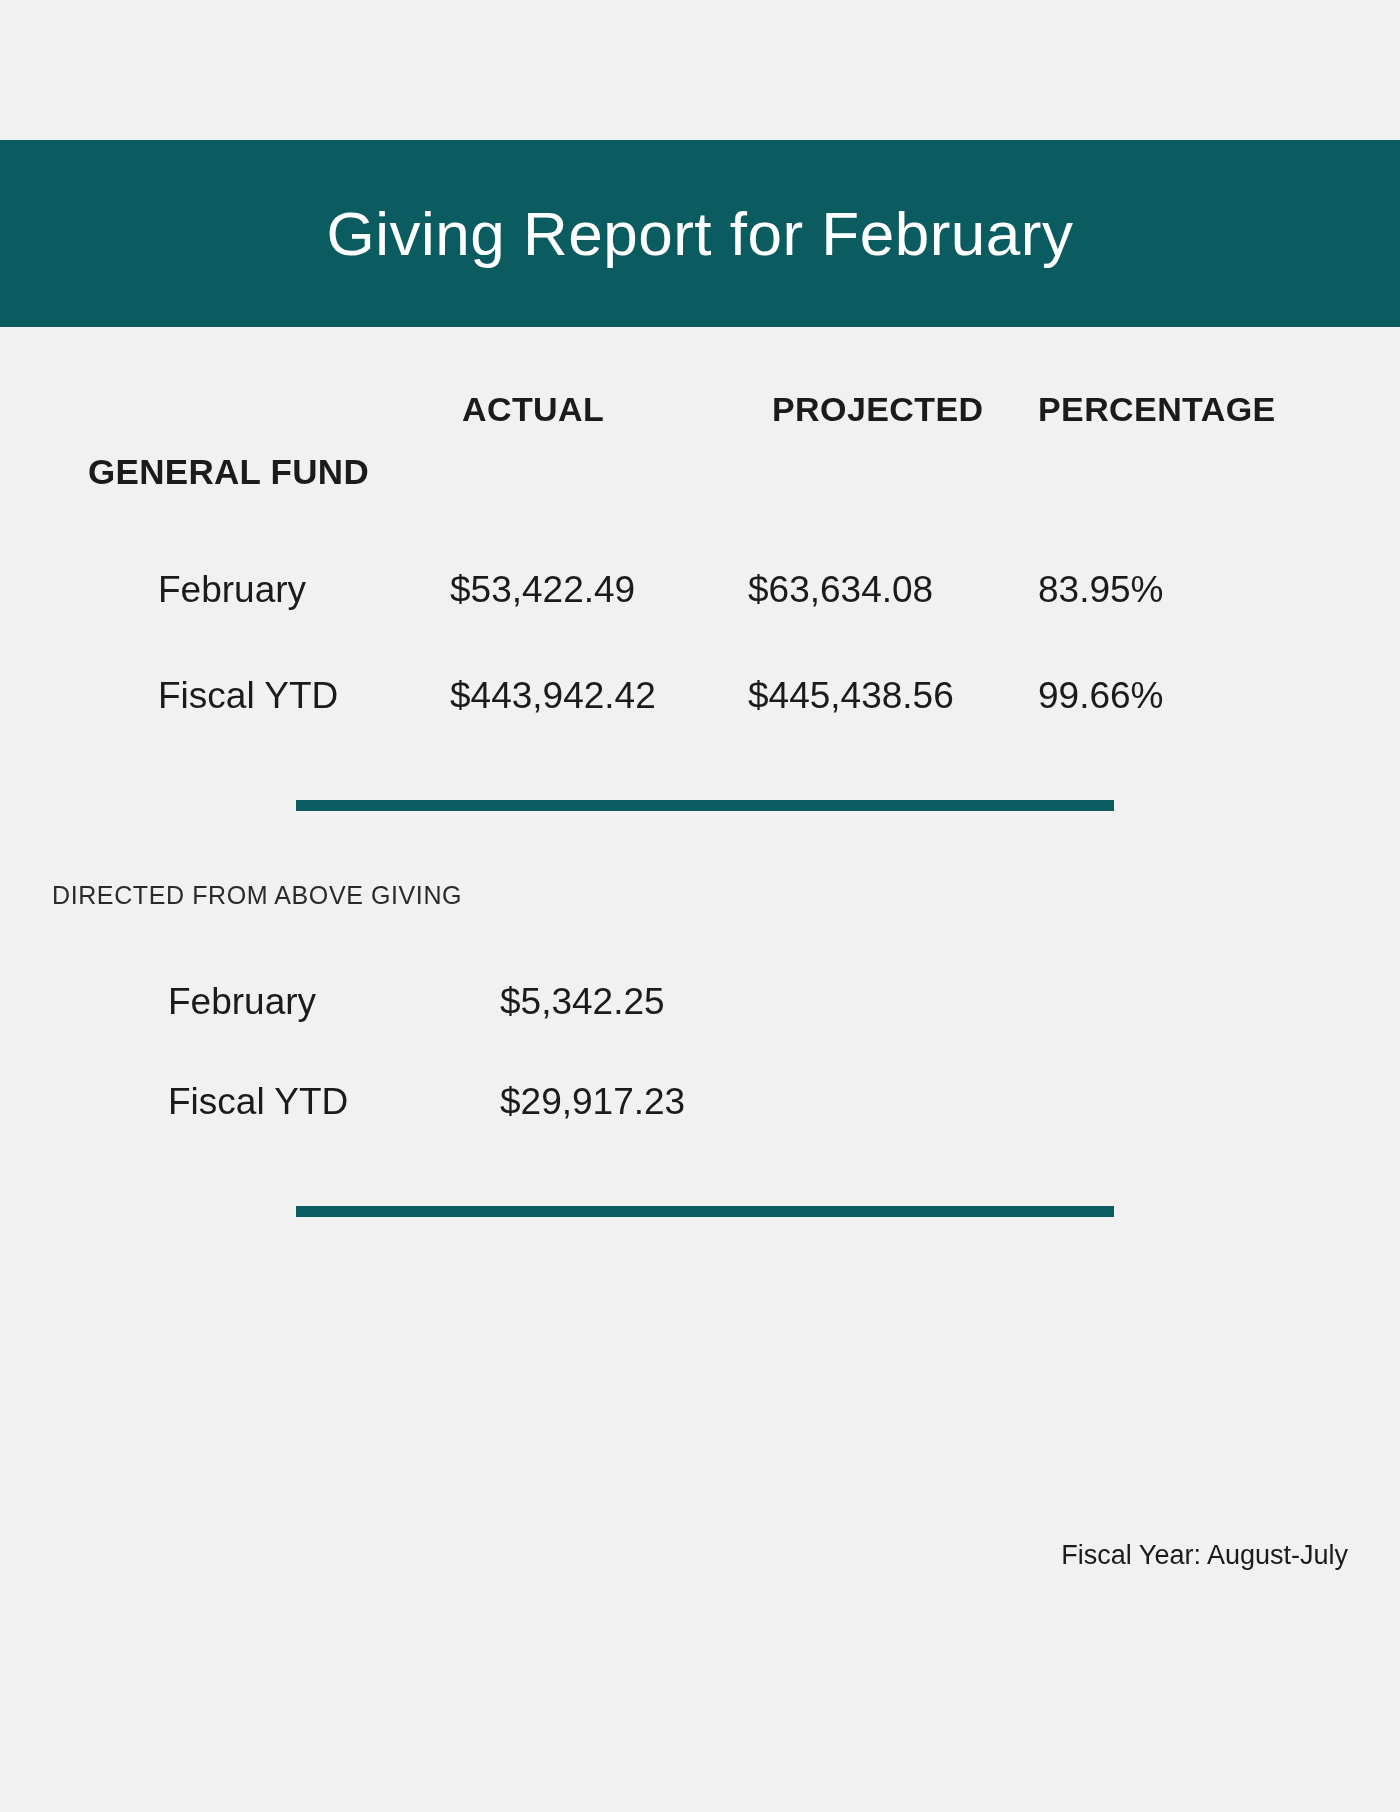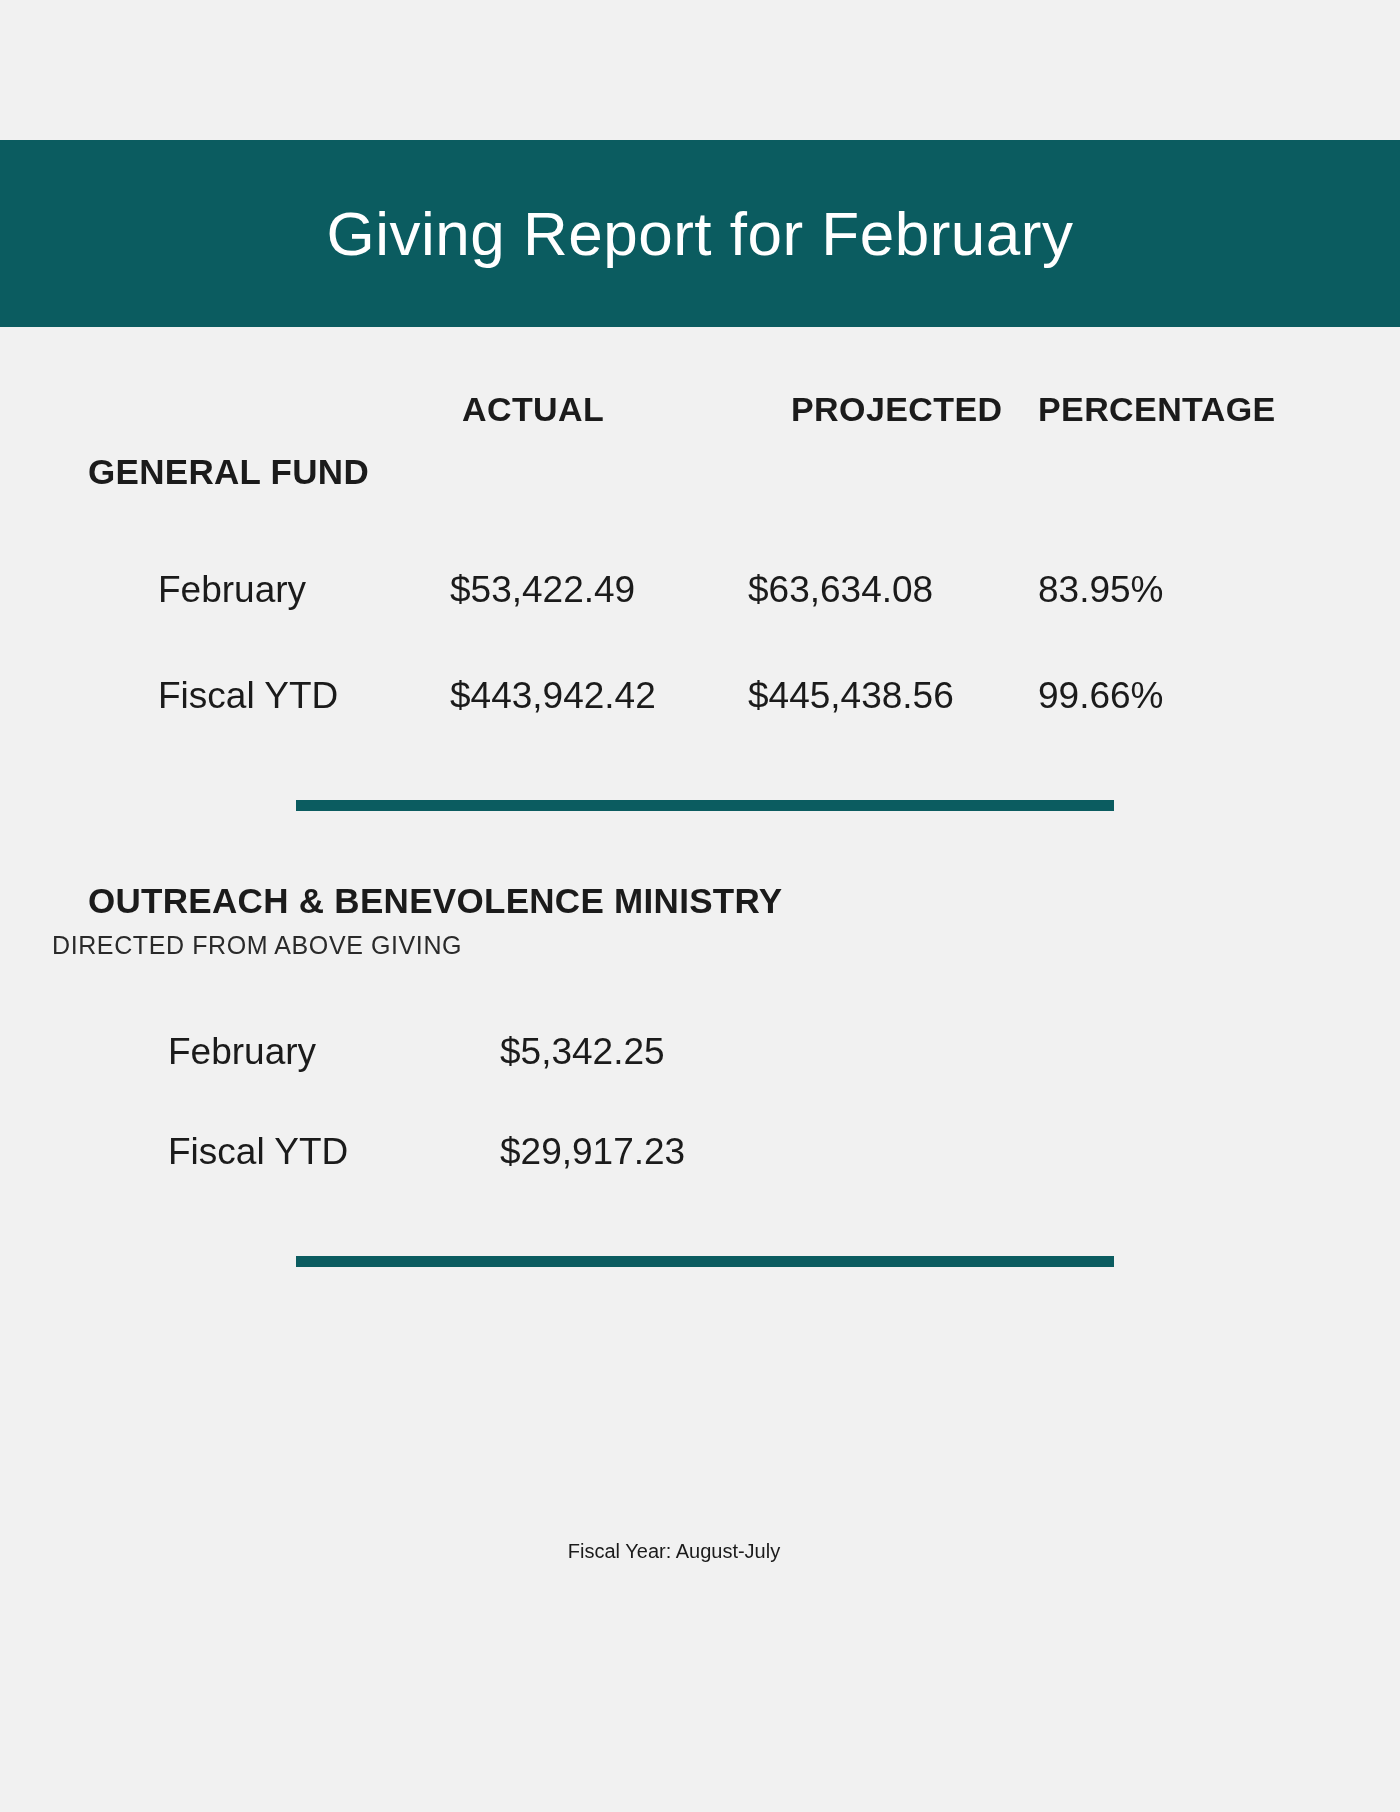--- a/index.html
+++ b/index.html
@@ -56,21 +56,21 @@
     height: 56px;
   }
   .col-head {
     position: absolute;
     font-size: 34px;
     font-weight: 700;
     letter-spacing: 0.4px;
     top: 0;
   }
   .ch-actual { left: 462px; }
-  .ch-projected { left: 791px; }
+  .ch-projected { left: 772px; }
   .ch-percentage { left: 1038px; }
 
   .section-title {
     font-size: 35px;
     font-weight: 700;
     letter-spacing: 0.3px;
     margin-left: 88px;
     margin-top: 6px;
   }
 
@@ -124,22 +124,22 @@
     margin-top: 48px;
   }
   .ob-label { left: 168px; }
   .ob-amount { left: 500px; }
 
   .footer-note {
     position: absolute;
     top: 1540px;
     left: 0;
     width: 1348px;
-    text-align: center;
-    font-size: 20px;
+    text-align: right;
+    font-size: 27px;
     color: #1b1b1b;
   }
 </style>
 </head>
 <body>
 
 <div class="page">
 
   <div class="header-band">
     <div class="header-title">Giving Report for February</div>
@@ -168,21 +168,20 @@
         <div class="cell c-label">Fiscal YTD</div>
         <div class="cell c-actual">$443,942.42</div>
         <div class="cell c-projected">$445,438.56</div>
         <div class="cell c-percent">99.66%</div>
       </div>
 
       <div class="divider"></div>
     </div>
 
     <div class="ob-block">
-      <div class="ob-title">OUTREACH &amp; BENEVOLENCE MINISTRY</div>
       <div class="ob-sub">DIRECTED FROM ABOVE GIVING</div>
 
       <div class="ob-row">
         <div class="cell ob-label">February</div>
         <div class="cell ob-amount">$5,342.25</div>
       </div>
 
       <div class="ob-row">
         <div class="cell ob-label">Fiscal YTD</div>
         <div class="cell ob-amount">$29,917.23</div>

